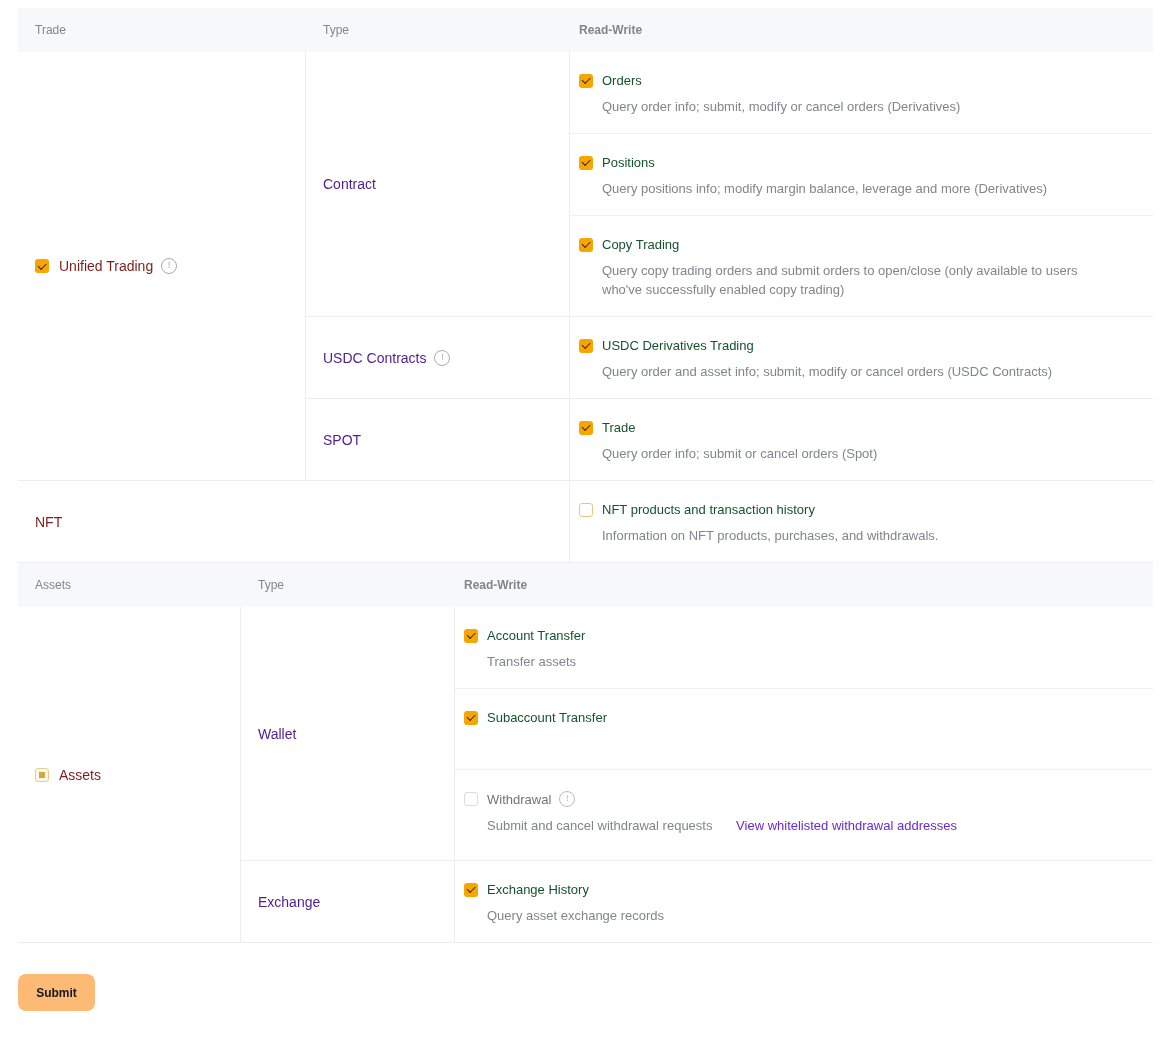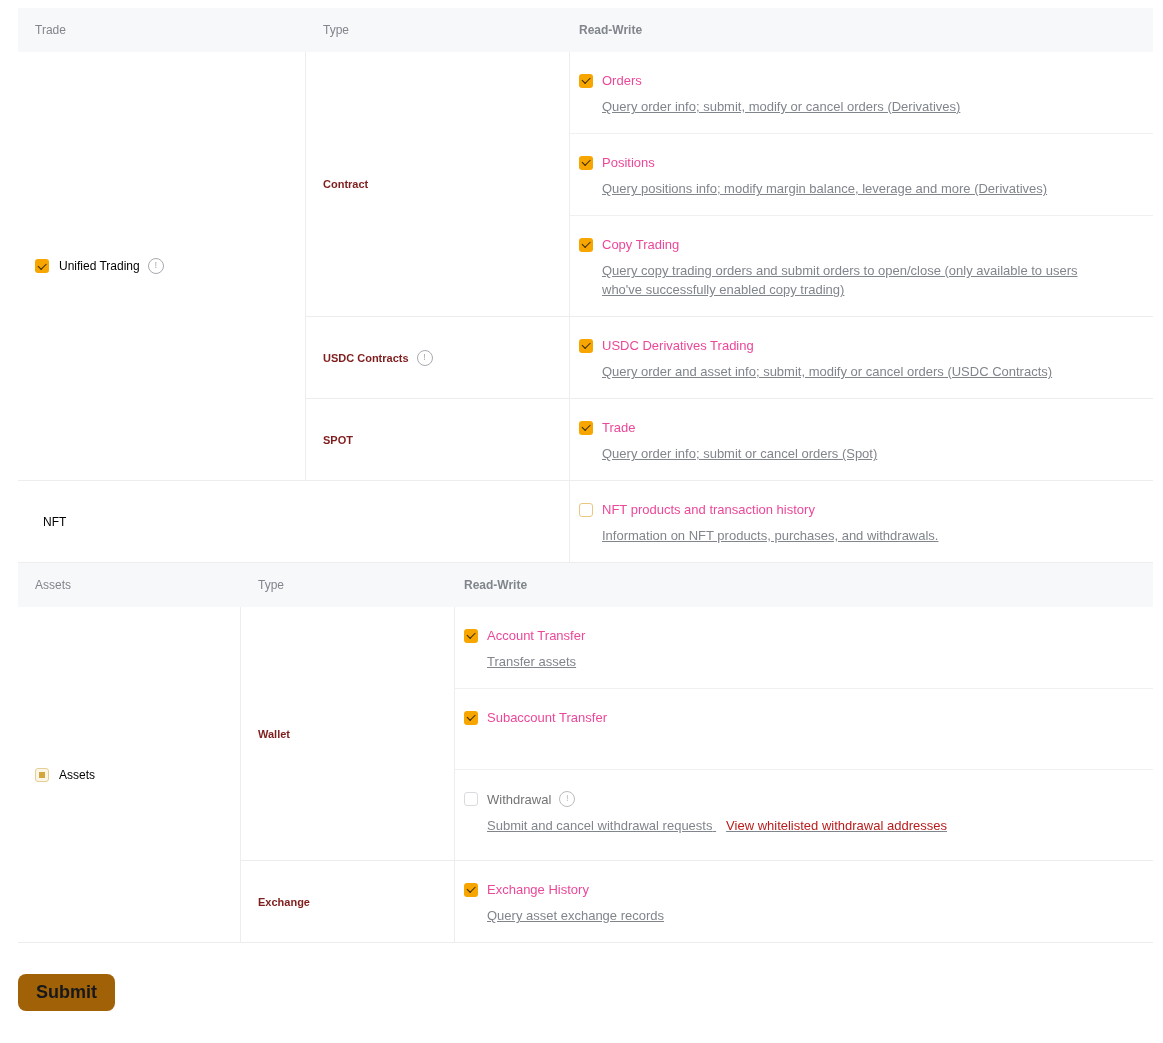--- a/index.html
+++ b/index.html
@@ -18,42 +18,42 @@
   .table--trade  .col2 { width:264px; }
   .table--assets .col1 { width:223px; }
   .table--assets .col2 { width:214px; }
   .table--trade  .section--merged .section-cell { width:552px; }
 
   .section { display:flex; border-bottom:1px solid #ededf0; }
   .section-cell {
     display:flex; align-items:center; padding-left:17px;
     border-right:1px solid #ededf0; box-sizing:border-box; flex:none;
   }
-  .section-cell .lbl { font-size:12px; color:#000000; margin-left:10px;text-align:right; }
-  .section--merged .section-cell .lbl { margin-left:8px; }
+  .section-cell .lbl { font-size:14px; color:#7f1d1d; margin-left:10px;text-align:right; }
+  .section--merged .section-cell .lbl { margin-left:0; }
   .type-rows { flex:1; display:flex; flex-direction:column; min-width:0; }
   .type-row { display:flex; border-bottom:1px solid #ededf0; }
   .type-row:last-child { border-bottom:none; }
   .type-cell {
     display:flex; align-items:center; padding-left:17px;
     border-right:1px solid #ededf0; box-sizing:border-box; flex:none;
   }
-  .type-cell .lbl { font-size:11px; color:#7f1d1d;font-weight:bold; }
+  .type-cell .lbl { font-size:14px; color:#4c1d95; }
   .perms { flex:1; display:flex; flex-direction:column; min-width:0; }
   .perm {
     border-bottom:1px solid #f0f0f2; box-sizing:border-box;
     min-height:81px; padding:21px 70px 0 9px;
   }
   .perm:last-child { border-bottom:none; }
   .perm--disabled { min-height:90px; }
   .perm-head { display:flex; align-items:center; }
-  .perm-label { font-size:13px; color:#ec4899; margin-left:9px; }
+  .perm-label { font-size:13px; color:#14532d; margin-left:9px; }
   .perm--disabled .perm-label { color:#737373; }
-  .perm-desc { margin:9px 0 17px 23px; font-size:13px; line-height:19px; color:#81858c;text-decoration:underline; }
-  .desc-link { color:#b91c1c; margin-left:10px; text-decoration:none; cursor:pointer; }
+  .perm-desc { margin:9px 0 17px 23px; font-size:13px; line-height:19px; color:#81858c; }
+  .desc-link { color:#6d28d9; margin-left:20px; text-decoration:none; cursor:pointer; }
 
   .cb { width:14px; height:14px; border-radius:3px; box-sizing:border-box; flex:none; position:relative; cursor:pointer; }
   .cb--checked { background:#f7a600; }
   .cb--checked::after {
     content:""; position:absolute; left:3px; top:3.5px; width:7px; height:3.5px;
     border-left:1.6px solid #3a2a00; border-bottom:1.6px solid #3a2a00;
     transform:rotate(-45deg);
   }
   .cb--unchecked { background:#fff; border:1px solid #e9c77f; }
   .cb--disabled { background:#fff; border:1px solid #d9dbe0; cursor:default; }
@@ -65,23 +65,23 @@
   .info {
     width:14px; height:14px; border:1px solid #a7aab0; border-radius:50%;
     color:#a7aab0; font-size:9.5px; line-height:12px; text-align:center;
     margin-left:8px; display:inline-block; flex:none; cursor:pointer;
   }
   .perm--disabled .info { border-color:#b9bcc2; color:#b9bcc2; }
 
   .footer { margin:31px 0 0 18px; }
   .submit-btn {
     min-width:77px; height:37px; padding:0 18px;
-    background:#a16207; border:none; border-radius:8px;
+    background:#fdba74; border:none; border-radius:8px;
     font-family:"Liberation Sans", sans-serif;
-    font-size:18px; font-weight:bold; color:#17181c; cursor:pointer;
+    font-size:12px; font-weight:bold; color:#17181c; cursor:pointer;
   }
 </style>
 </head>
 <body>
 
 <div class="wrap">
     <div class="table table--trade">
     <div class="thead">
       <div class="th col1">Trade</div>
       <div class="th col2">Type</div>

